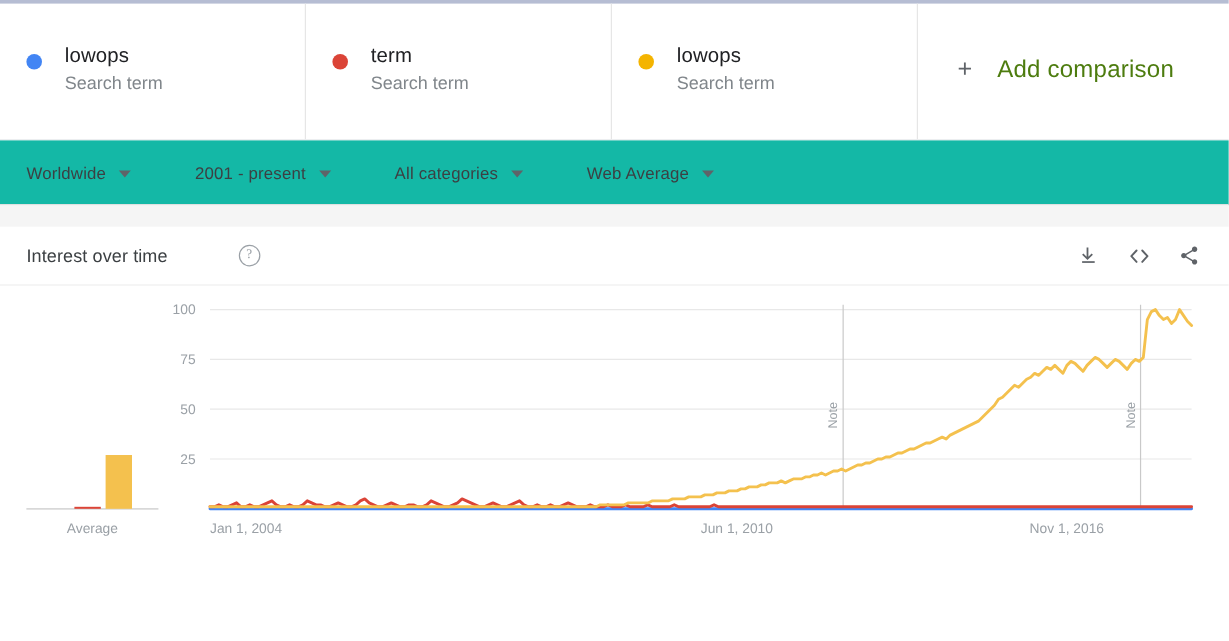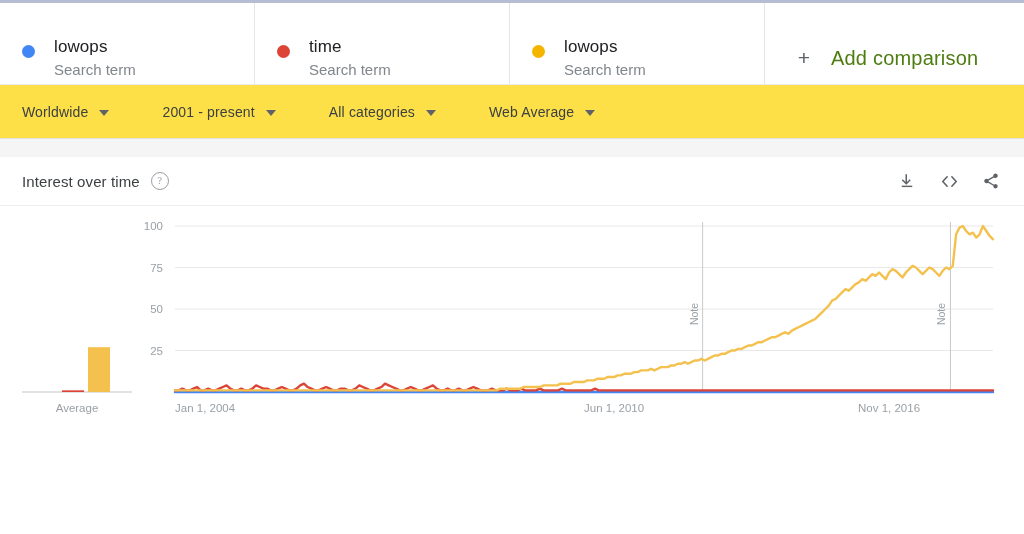--- a/index.html
+++ b/index.html
@@ -13,21 +13,21 @@
     font-family: "Liberation Sans", "DejaVu Sans", sans-serif;
     color: #202124;
     overflow: hidden;
     position: relative;
   }
 
   
   #compare-bar {
     display: flex;
     width: 1024px;
-    height: 85px;
+    height: 117px;
     box-sizing: border-box;
     border-top: 3px solid #b6bdd3;
     background: #ffffff;
     border-bottom: 1px solid #e8eaed;
   }
   .term-card {
     flex: 0 0 255px;
     box-sizing: border-box;
     border-right: 1px solid #e6e6e6;
     position: relative;
@@ -77,21 +77,21 @@
     margin-left: 16px;
     line-height: 22px;
     letter-spacing: .2px;
   }
 
   
   #filter-bar {
     height: 54px;
     display: flex;
     align-items: center;
-    background: #fde047;
+    background: #14b8a6;
     border-bottom: 1px solid #e0e0e0;
     padding-left: 22px;
     box-sizing: border-box;
   }
   .filter {
     display: flex;
     align-items: center;
     margin-right: 53px;
     cursor: pointer;
   }
@@ -118,20 +118,21 @@
     height: 345px;
     position: relative;
   }
   #card-header {
     height: 49px;
     display: flex;
     align-items: center;
     padding: 0 22px;
     box-sizing: border-box;
     border-bottom: 1px solid #eeeeee;
+    gap: 48px;
   }
   #card-title {
     font-size: 15px;
     color: #3c4043;
     letter-spacing: .1px;
   }
   .help-icon {
     width: 16px; height: 16px;
     border: 1.3px solid #9aa0a6;
     border-radius: 50%;
@@ -183,21 +184,21 @@
   <div class="term-card">
     <span class="dot" style="background:#4285F4"></span>
     <div class="term-text">
       <div class="term-name">lowops</div>
       <div class="term-sub">Search term</div>
     </div>
   </div>
   <div class="term-card">
     <span class="dot" style="background:#DB4437"></span>
     <div class="term-text">
-      <div class="term-name">time</div>
+      <div class="term-name">term</div>
       <div class="term-sub">Search term</div>
     </div>
   </div>
   <div class="term-card">
     <span class="dot" style="background:#F4B400"></span>
     <div class="term-text">
       <div class="term-name">lowops</div>
       <div class="term-sub">Search term</div>
     </div>
   </div>

